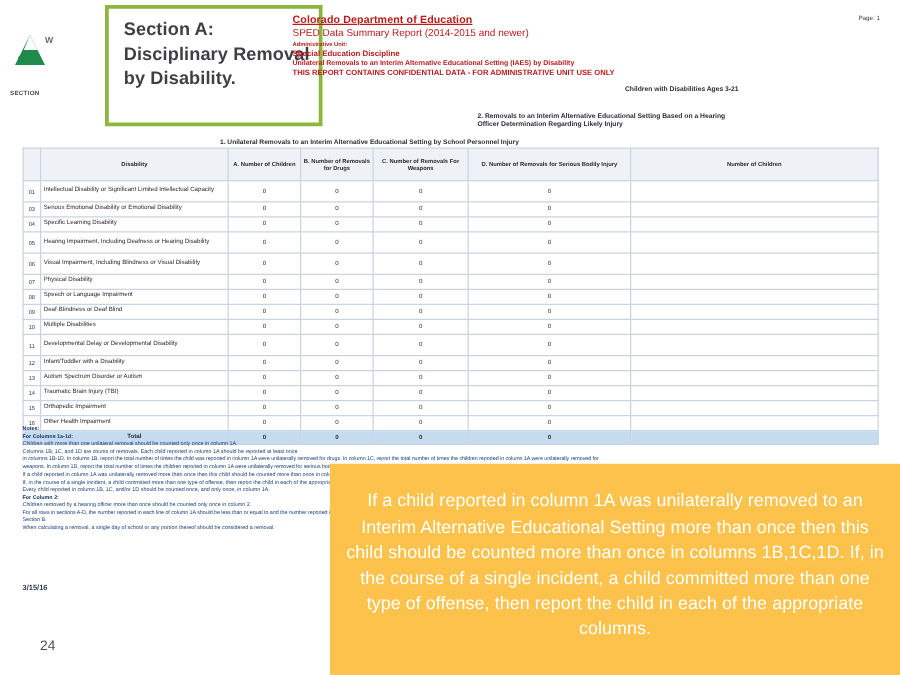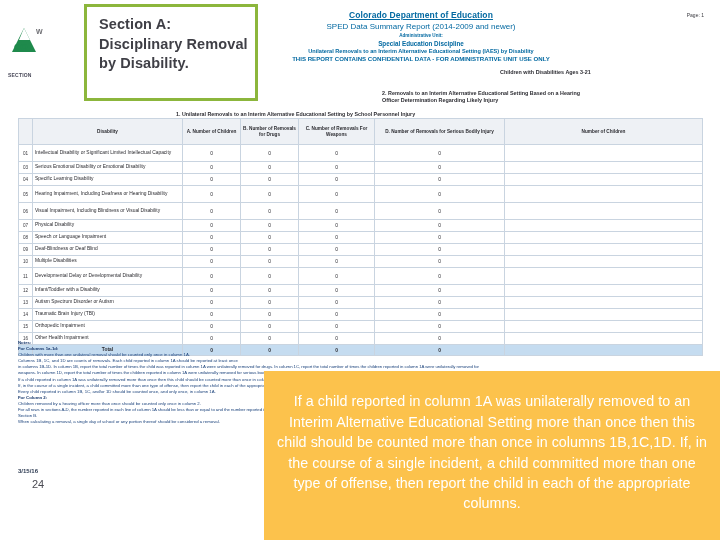--- a/index.html
+++ b/index.html
@@ -40,23 +40,23 @@
   .callout-text {
     font-size: 14.5px;
     font-weight: bold;
     color: #3f3f46;
     line-height: 1.36;
     letter-spacing: .1px;
   }
 
   
   .rpt-header {
-    position: absolute; left: 221px; top: 10px; width: 400px;
-    text-align: center;
-    color: #0369a1;
+    position: absolute; left: 234px; top: 10px; width: 400px;
+    text-align: left;
+    color: #b91c1c;
   }
   .rpt-title {
     font-size: 8.5px; font-weight: bold;
     text-decoration: underline;
     letter-spacing: .1px;
   }
   .rpt-sub {
     font-size: 8px; margin-top: 2px; letter-spacing: 0;
   }
   .rpt-au {
@@ -148,21 +148,21 @@
   .notes .nhead { font-weight: bold; color: #14356a; }
   .notes p { margin-bottom: 0px; }
   .notes .tight { letter-spacing: -0.05px; }
 
   
   .date-stamp {
     position: absolute; left: 18px; top: 468px;
     font-size: 6px; font-weight: bold; color: #2d3b52;
   }
   .page-num {
-    position: absolute; left: 32px; top: 478px;
+    position: absolute; left: 32px; top: 511px;
     font-size: 11px; color: #4a4a52;
   }
 
   
   .overlay {
     position: absolute; left: 264px; top: 371px;
     width: 456px; height: 169px;
     background: #fcc councils;
     background: #fcc24c;
     display: flex; align-items: center; justify-content: center;
@@ -191,21 +191,21 @@
   </div>
 
   <div class="section-tag">SECTION</div>
 
   <div class="callout">
     <div class="callout-text">Section A: Disciplinary Removal by Disability.</div>
   </div>
 
   <div class="rpt-header">
     <div class="rpt-title">Colorado Department of Education</div>
-    <div class="rpt-sub">SPED Data Summary Report (2014-2009 and newer)</div>
+    <div class="rpt-sub">SPED Data Summary Report (2014-2015 and newer)</div>
     <div class="rpt-au">Administrative Unit:</div>
     <div class="rpt-disc">Special Education Discipline</div>
     <div class="rpt-unilat">Unilateral Removals to an Interim Alternative Educational Setting (IAES) by Disability</div>
     <div class="rpt-conf">THIS REPORT CONTAINS CONFIDENTIAL DATA - FOR ADMINISTRATIVE UNIT USE ONLY</div>
   </div>
 
   <div class="rpt-page">Page: 1</div>
   <div class="rpt-ages">Children with Disabilities Ages 3-21</div>
 
   <div class="cap-1">1. Unilateral Removals to an Interim Alternative Educational Setting by School Personnel   Injury</div>

